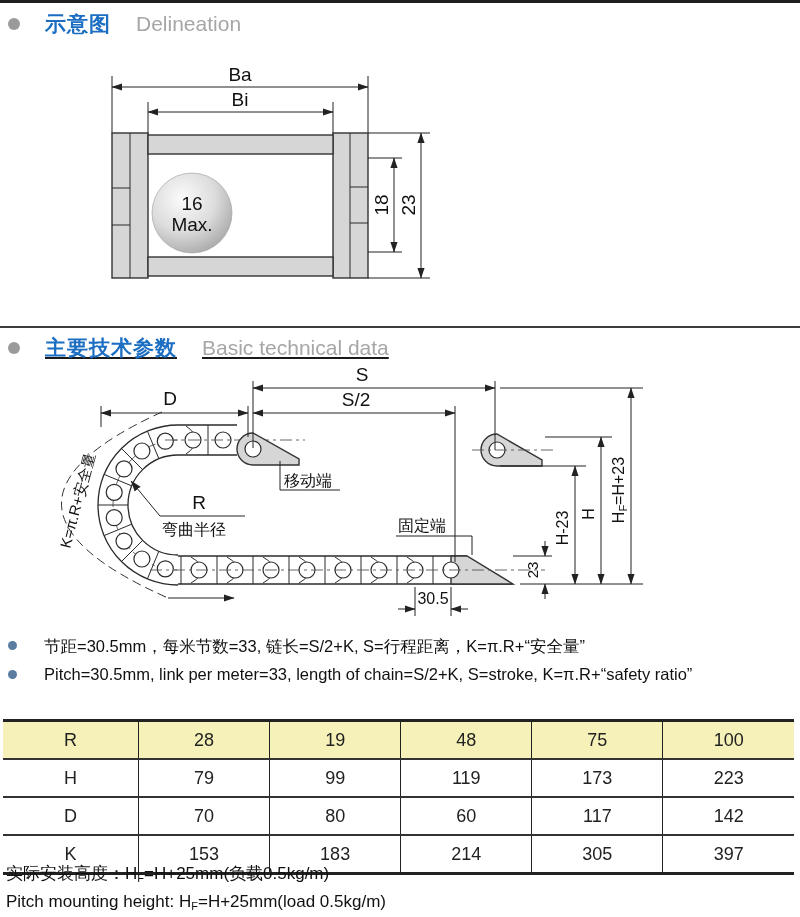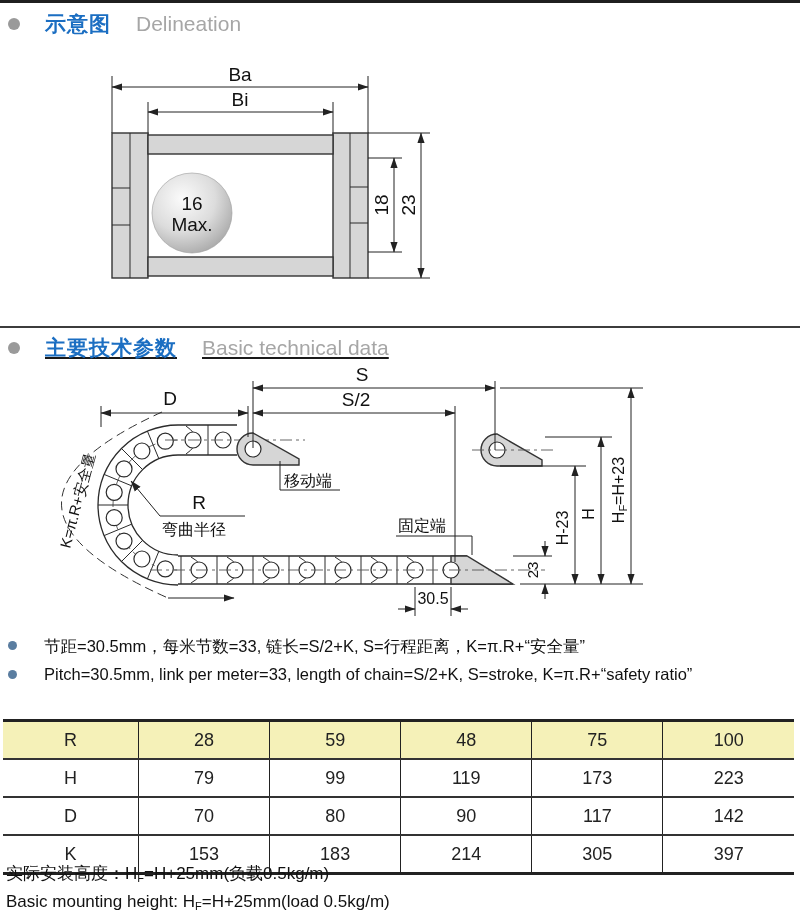--- a/index.html
+++ b/index.html
@@ -278,49 +278,49 @@
       <span class="ndot"></span>
       <span>Pitch=30.5mm, link per meter=33, length of chain=S/2+K, S=stroke, K=π.R+“safety ratio”</span>
     </div>
   </div>
 
   <table class="spec">
     <tbody>
       <tr class="hl">
         <td>R</td>
         <td>28</td>
-        <td>59</td>
+        <td>19</td>
         <td>48</td>
         <td>75</td>
         <td>100</td>
       </tr>
       <tr>
         <td>H</td>
         <td>79</td>
         <td>99</td>
         <td>119</td>
         <td>173</td>
         <td>223</td>
       </tr>
       <tr>
         <td>D</td>
         <td>70</td>
         <td>80</td>
-        <td>90</td>
+        <td>60</td>
         <td>117</td>
         <td>142</td>
       </tr>
       <tr>
         <td>K</td>
         <td>153</td>
         <td>183</td>
         <td>214</td>
         <td>305</td>
         <td>397</td>
       </tr>
     </tbody>
   </table>
 
   <div class="footer">
     <div><span>实际安装高度：H</span><sub class="f">F</sub><span>=H+25mm(负载0.5kg/m)</span></div>
-    <div><span>Basic mounting height: H</span><sub class="f">F</sub><span>=H+25mm(load 0.5kg/m)</span></div>
+    <div><span>Pitch mounting height: H</span><sub class="f">F</sub><span>=H+25mm(load 0.5kg/m)</span></div>
   </div>
 </div>
 
 </body></html>

